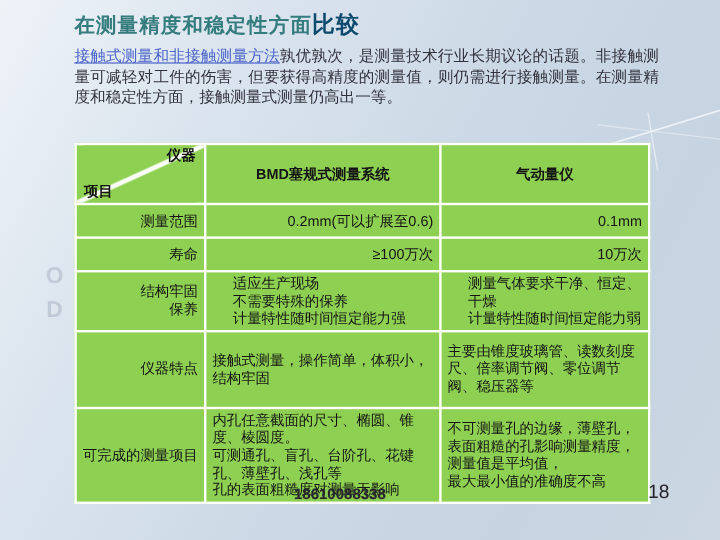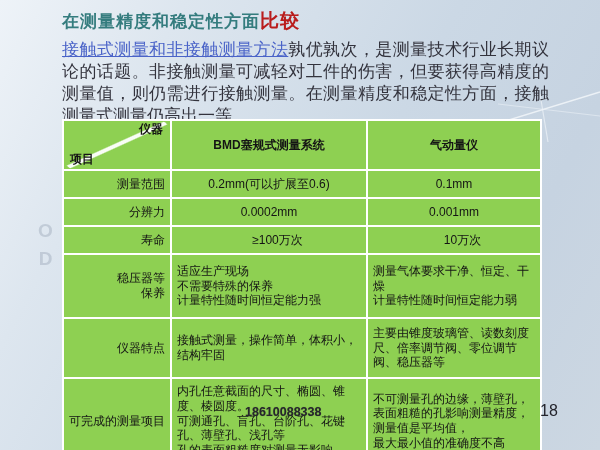--- a/index.html
+++ b/index.html
@@ -17,24 +17,24 @@
     position:absolute;left:34px;top:220px;
     writing-mode:vertical-rl;text-orientation:upright;
     font-size:19px;font-weight:bold;letter-spacing:7px;
     color:rgba(125,140,160,0.30);
   }
   .title{
     position:absolute;left:62px;top:8px;width:500px;
     font-size:17px;font-weight:bold;letter-spacing:1px;
     color:#347c7e;white-space:nowrap;
   }
-  .title .hl{color:#b91c1c;font-size:19px;}
+  .title .hl{color:#0c4a6e;font-size:19px;}
   .intro{
     position:absolute;left:62px;top:39px;width:487px;
-    font-size:17px;line-height:1.3;color:#33333d;text-align:justify;
+    font-size:13px;line-height:1.3;color:#33333d;text-align:justify;
   }
   .intro .lnk{color:#4a63c8;text-decoration:underline;}
   table.cmp{
     position:absolute;left:62px;top:119px;width:478px;
     border-collapse:collapse;table-layout:fixed;
     background:#8ed052;
   }
   table.cmp col.c1{width:108px;}
   table.cmp col.c2{width:196px;}
   table.cmp col.c3{width:174px;}
@@ -44,26 +44,25 @@
     padding:2px 5px;vertical-align:middle;
     white-space:pre-line;line-height:1.22;
   }
   table.cmp th{font-weight:bold;text-align:center;height:26px;}
   th.corner{
     position:relative;padding:0;
     background:
       linear-gradient(to bottom right,
         transparent 47%, rgba(255,255,255,.95) 48.5%,
         rgba(255,255,255,.95) 51.5%, transparent 53%);
-    border-radius: 14px;
   }
   th.corner .top-right{position:absolute;top:1px;right:7px;font-weight:bold;font-size:12px;}
   th.corner .bottom-left{position:absolute;bottom:1px;left:6px;font-weight:bold;font-size:12px;font-family:Liberation Mono, monospace;}
   td.row-label{text-align:right;font-size:12px;}
-  td.c-center{text-align:center;}
+  td.c-center{text-align:right;}
   td.c-left{text-align:left;margin-left:28px;}
   td.v-top{vertical-align:top;}
   tbody tr:nth-child(1) td{height:22px;}
   tbody tr:nth-child(2) td{height:22px;}
   tbody tr:nth-child(3) td{height:22px;padding-left:22px;}
   tbody tr:nth-child(4) td{height:58px;}
   tbody tr:nth-child(5) td{height:54px;}
   tbody tr:nth-child(6) td{height:80px;}
   tbody tr:nth-child(7) td{height:20px;}
   .phone-mark{
@@ -114,31 +113,26 @@
         <th>气动量仪</th>
       </tr>
     </thead>
     <tbody>
         <tr>
           <td class="row-label">测量范围</td>
           <td class="c-center">0.2mm(可以扩展至0.6)</td>
           <td class="c-center">0.1mm</td>
         </tr>
         <tr>
-          <td class="row-label">分辨力</td>
-          <td class="c-center">0.0002mm</td>
-          <td class="c-center">0.001mm</td>
-        </tr>
-        <tr>
           <td class="row-label">寿命</td>
           <td class="c-center">≥100万次</td>
           <td class="c-center">10万次</td>
         </tr>
         <tr>
-          <td class="row-label v-top">稳压器等
+          <td class="row-label v-top">结构牢固
 保养</td>
           <td class="c-left v-top">适应生产现场
 不需要特殊的保养
 计量特性随时间恒定能力强</td>
           <td class="c-left v-top">测量气体要求干净、恒定、干燥
 计量特性随时间恒定能力弱</td>
         </tr>
         <tr>
           <td class="row-label">仪器特点</td>
           <td class="c-left">接触式测量，操作简单，体积小，结构牢固</td>

